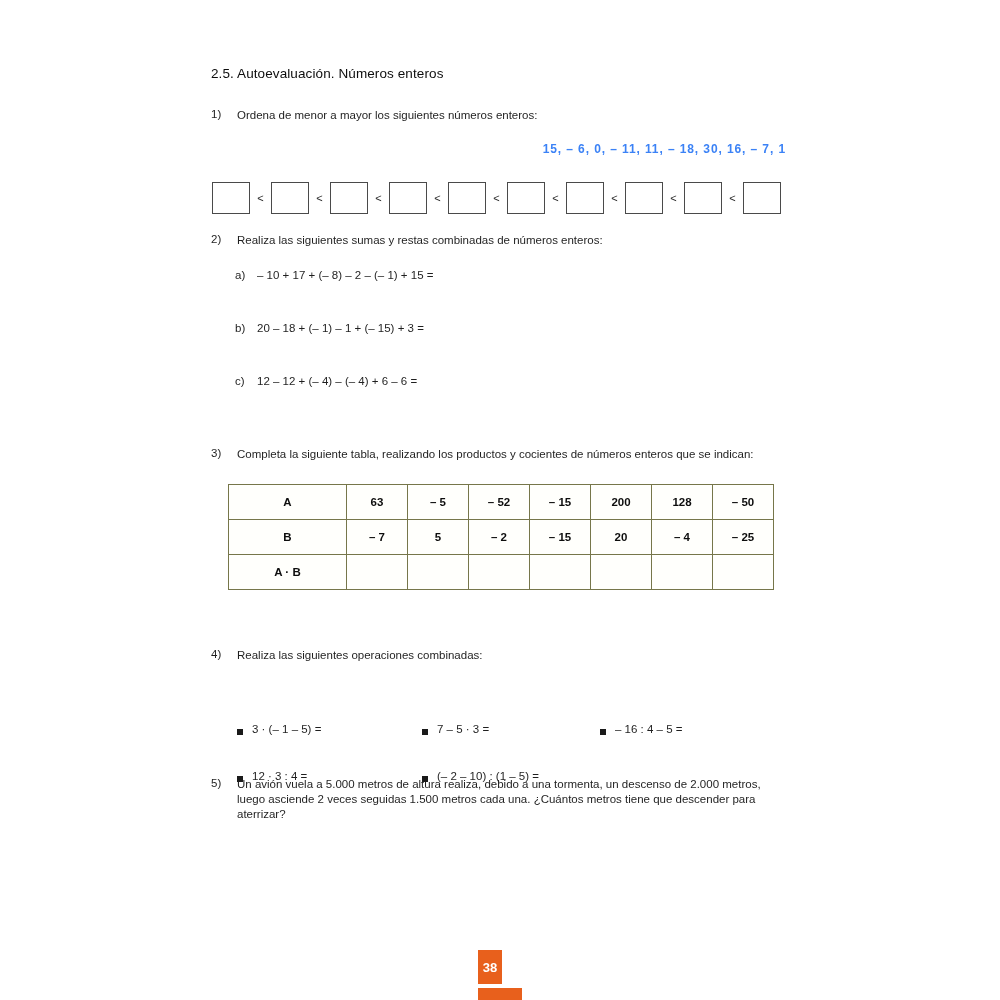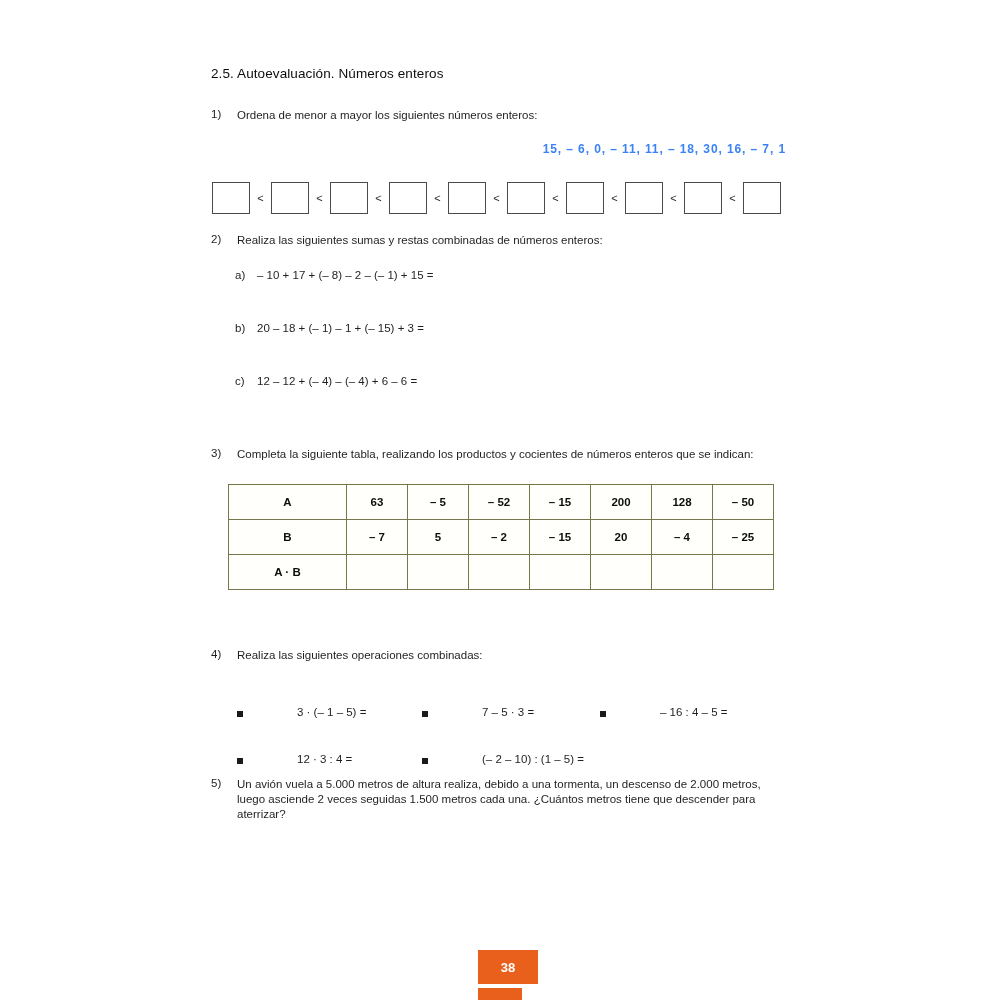--- a/index.html
+++ b/index.html
@@ -147,22 +147,21 @@
   }
   .bullet-row {
     display: flex;
     height: 47px;
   }
   .bullet-cell {
     font-size: 11.5px;
     color: #1f1f1f;
     white-space: nowrap;
     display: flex;
-    align-items: center;
-    gap: 45px;
+    align-items: flex-end;
   }
   .bullet-cell.c1 { width: 185px; }
   .bullet-cell.c2 { width: 178px; }
   .bullet-cell.c3 { width: 190px; }
   .sq-bullet {
     display: inline-block;
     width: 6px;
     height: 6px;
     background: #1a1a1a;
     margin-right: 9px;
@@ -171,21 +170,21 @@
   }
 
   
   #ex5 { top: 777px; width: 578px; }
 
   
   .footer-num {
     position: absolute;
     left: 478px;
     top: 950px;
-    width: 60px;
+    width: 24px;
     height: 34px;
     background: #e8601c;
     color: #ffffff;
     font-size: 13px;
     font-weight: bold;
     display: flex;
     align-items: center;
     justify-content: center;
   }
   .footer-bar {

